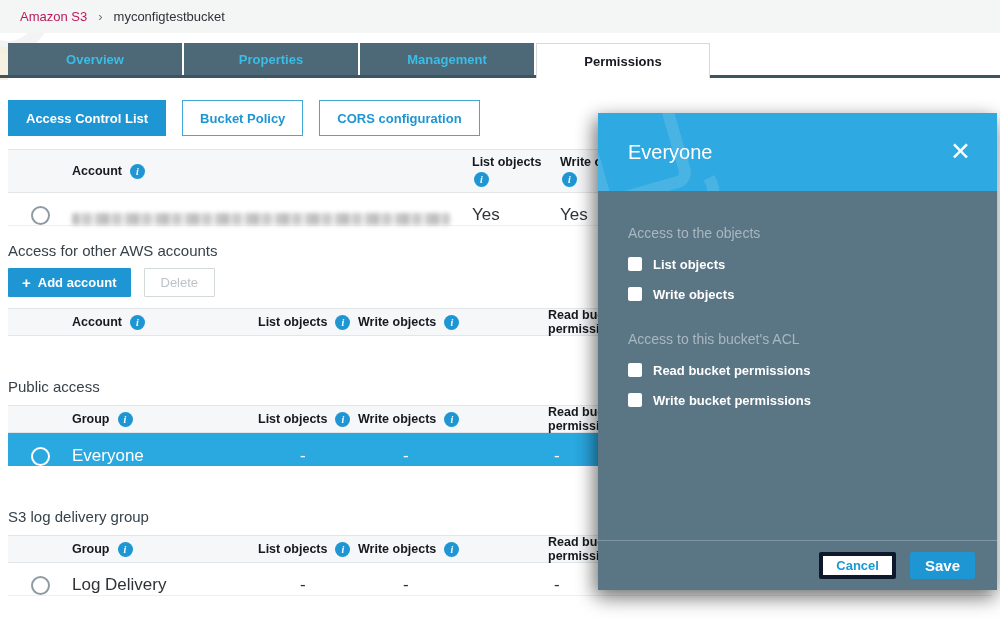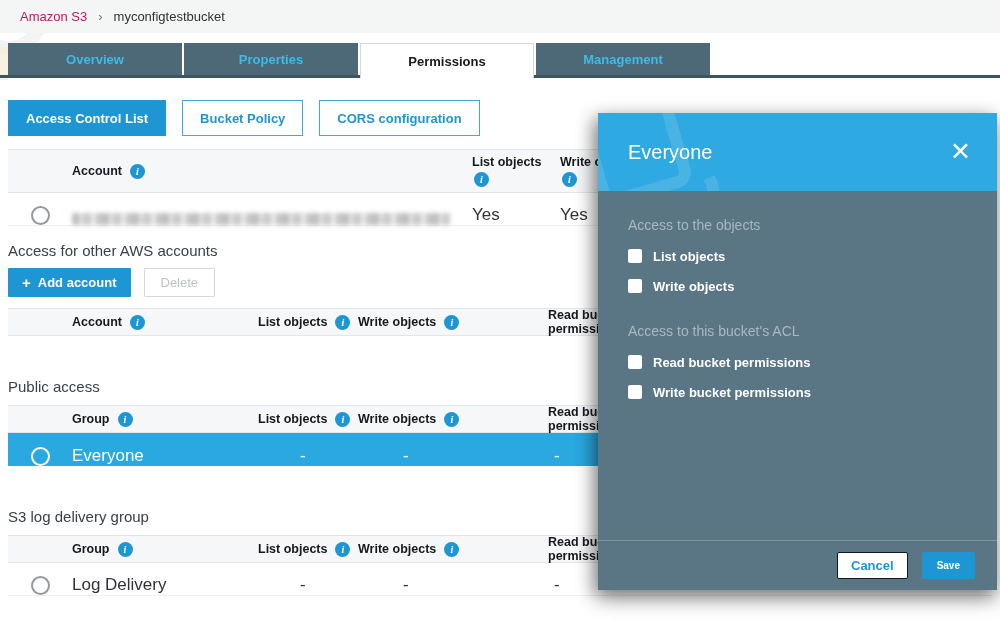--- a/index.html
+++ b/index.html
@@ -107,54 +107,54 @@
   .wm-rect { position:absolute; left:-14px; top:-34px; width:96px; height:120px;
     border:12px solid rgba(255,255,255,.13); border-radius:16px;
     transform:rotate(-16deg); }
   .wm-swoosh { position:absolute; left:36px; top:40px; width:86px; height:70px;
     border:12px solid rgba(255,255,255,.13); border-top-color:transparent;
     border-left-color:transparent; border-radius:50%; transform:rotate(18deg); }
   .m-title { position:relative; color:#fff; font-size:20px; }
   .m-close { position:absolute; right:26px; top:26px; color:#fff; font-size:25px;
     line-height:25px; font-weight:300; cursor:pointer; }
   .m-body { position:absolute; top:78px; bottom:50px; left:0; right:0;
-    background:#5a7584; padding:26px 30px; }
+    background:#5a7584; padding:34px 30px; }
   .m-sec { color:#a9b8c1; font-size:14px; margin-bottom:14px; }
   .m-sec.second { margin-top:28px; }
   .m-check { display:flex; align-items:center; height:18px; margin-bottom:12px; }
   .checkbox { width:14px; height:14px; background:#fff; border-radius:2px;
     margin-right:11px; cursor:pointer; flex:none; }
   .m-label { color:#fff; font-size:13px; font-weight:bold; }
   .m-foot { position:absolute; bottom:0; left:0; right:0; height:50px;
     background:#5a7584; border-top:1px solid #8097a3; display:flex;
     align-items:center; justify-content:flex-end; padding-right:22px; }
-  .btn-cancel { height:27px; background:#fff; border:1px solid #0f172a;
+  .btn-cancel { height:27px; background:#fff; border:4px solid #0f172a;
     color:#1e96d3; font-size:13px; font-weight:bold; padding:0 13px;
     margin-right:14px; border-radius:2px; cursor:pointer; }
   .btn-save { height:27px; background:#1e96d3; border:1px solid #1e96d3;
-    color:#fff; font-size:10px; font-weight:bold; padding:0 14px;
+    color:#fff; font-size:15px; font-weight:bold; padding:0 14px;
     border-radius:2px; cursor:pointer; }
 </style>
 </head>
 <body>
 
 <div class="bg-ring"></div>
 <div class="bg-strip"></div>
 
 <div class="topbar">
   <span class="crumb-link">Amazon S3</span>
   <span class="crumb-sep">›</span>
   <span class="crumb-cur">myconfigtestbucket</span>
 </div>
 
 <div class="tabs">
   <div class="tab">Overview</div>
   <div class="tab">Properties</div>
+  <div class="tab">Management</div>
   <div class="tab active">Permissions</div>
-  <div class="tab">Management</div>
 </div>
 
 <div class="content">
   <div class="subnav">
     <div class="pill active">Access Control List</div>
     <div class="pill">Bucket Policy</div>
     <div class="pill">CORS configuration</div>
   </div>
 
   <div class="tbl t1">

